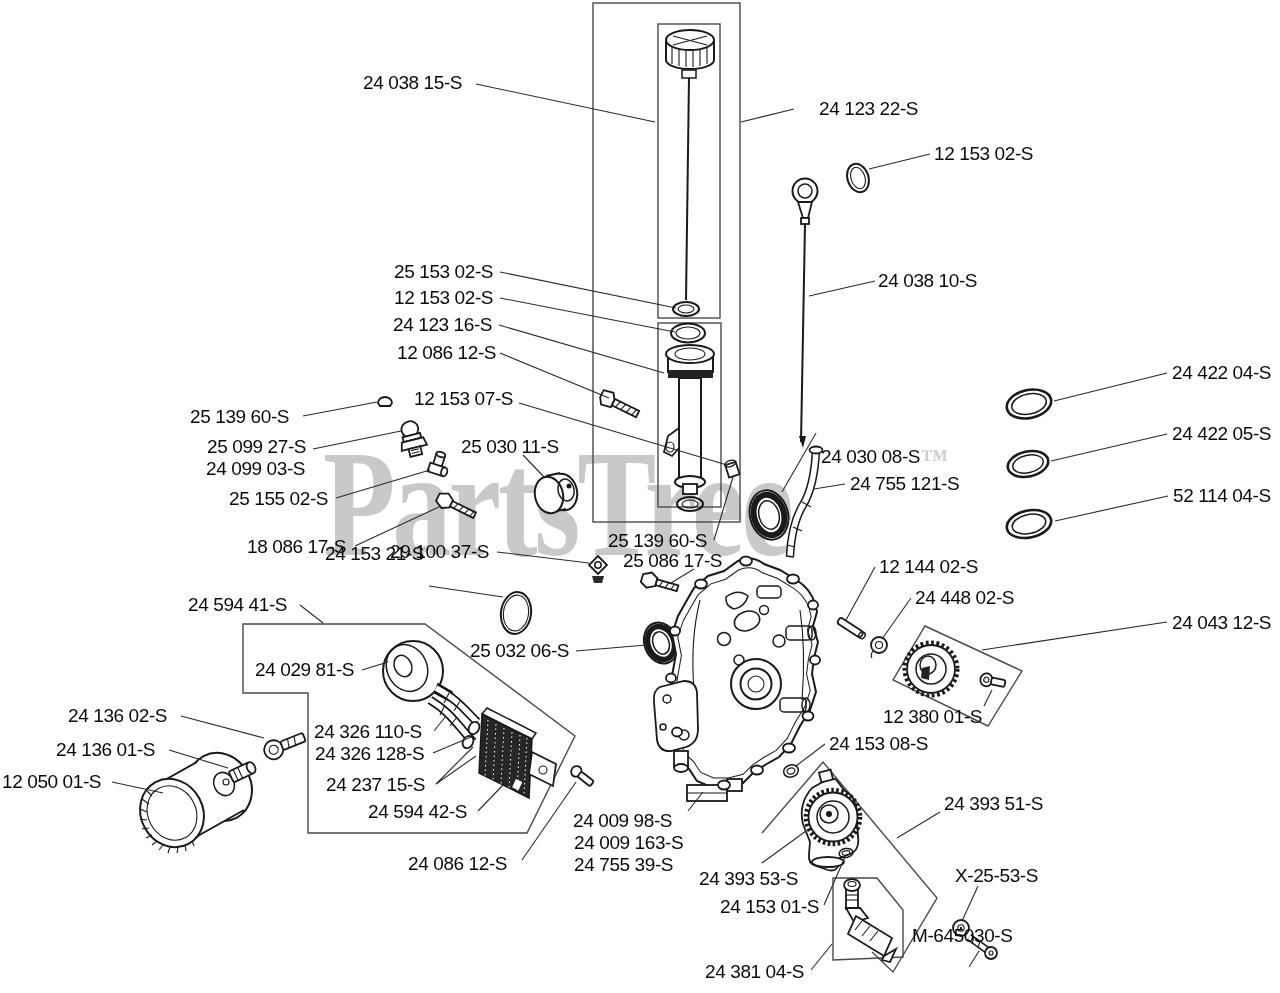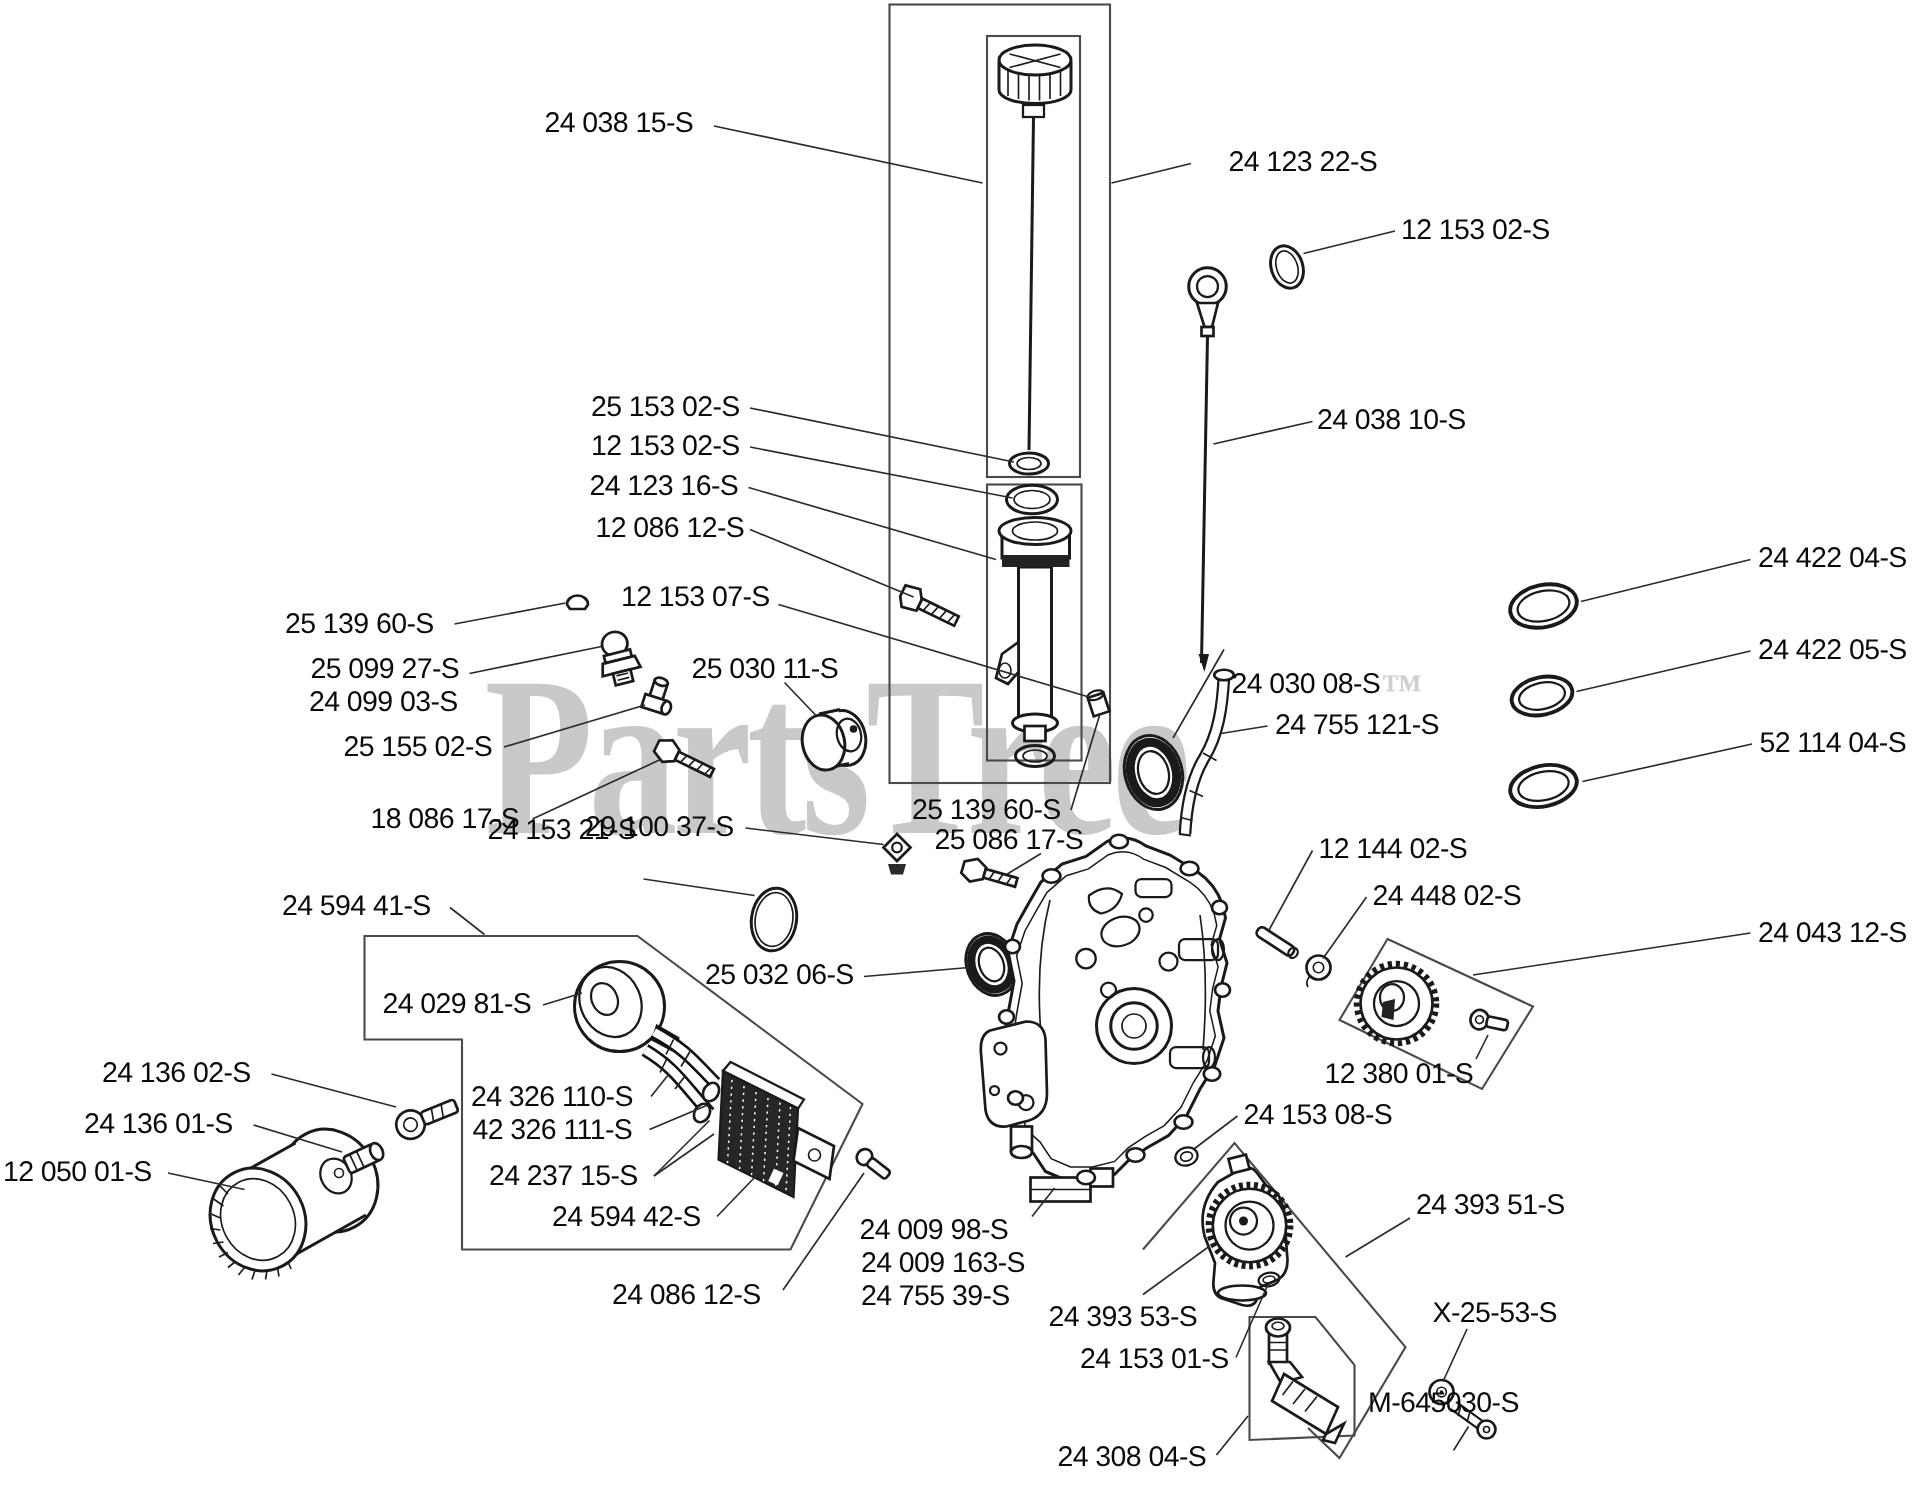--- a/index.html
+++ b/index.html
@@ -451,27 +451,27 @@
       <div class="part-label" style="left: 883px; top: 707px;">12 380 01-S</div>
       <div class="part-label" style="left: 829px; top: 734px;">24 153 08-S</div>
       <div class="part-label" style="left: 325px; top: 544px;">24 153 21-S</div>
       <div class="part-label" style="left: 188px; top: 595px;">24 594 41-S</div>
       <div class="part-label" style="left: 255px; top: 660px;">24 029 81-S</div>
       <div class="part-label" style="left: 470px; top: 641px;">25 032 06-S</div>
       <div class="part-label" style="left: 68px; top: 706px;">24 136 02-S</div>
       <div class="part-label" style="left: 56px; top: 740px;">24 136 01-S</div>
       <div class="part-label" style="left: 2px; top: 772px;">12 050 01-S</div>
       <div class="part-label" style="left: 314px; top: 722px;">24 326 110-S</div>
-      <div class="part-label" style="left: 315px; top: 744px;">42 326 111-S</div>
+      <div class="part-label" style="left: 315px; top: 744px;">24 326 128-S</div>
       <div class="part-label" style="left: 326px; top: 775px;">24 237 15-S</div>
       <div class="part-label" style="left: 368px; top: 802px;">24 594 42-S</div>
       <div class="part-label" style="left: 408px; top: 854px;">24 086 12-S</div>
       <div class="part-label" style="left: 573px; top: 811px;">24 009 98-S</div>
       <div class="part-label" style="left: 574px; top: 833px;">24 009 163-S</div>
       <div class="part-label" style="left: 574px; top: 855px;">24 755 39-S</div>
       <div class="part-label" style="left: 699px; top: 869px;">24 393 53-S</div>
       <div class="part-label" style="left: 720px; top: 897px;">24 153 01-S</div>
-      <div class="part-label" style="left: 705px; top: 962px;">24 308 04-S</div>
+      <div class="part-label" style="left: 705px; top: 962px;">24 381 04-S</div>
       <div class="part-label" style="left: 944px; top: 794px;">24 393 51-S</div>
       <div class="part-label" style="left: 955px; top: 866px;">X-25-53-S</div>
       <div class="part-label" style="left: 912px; top: 926px;">M-645030-S</div>
     </div>
 </div>
 
 </body></html>

